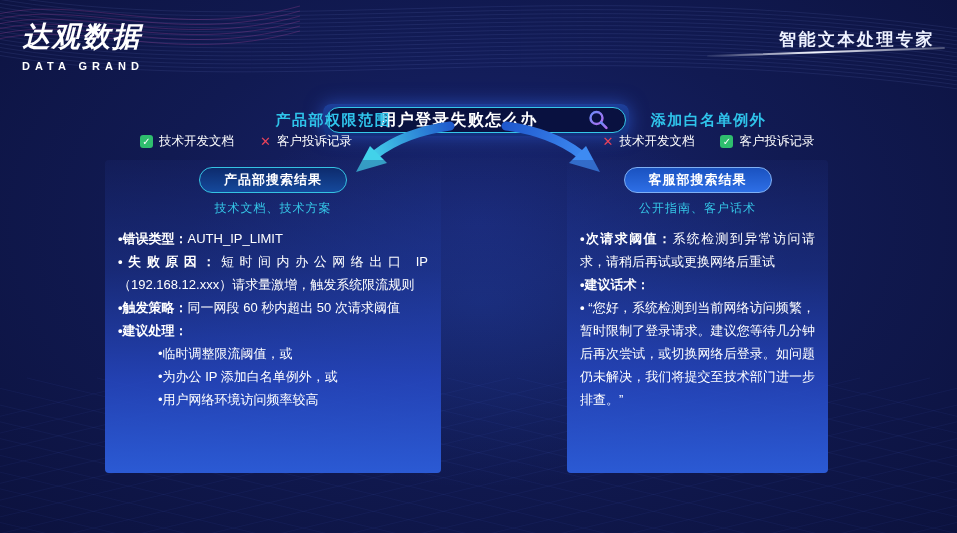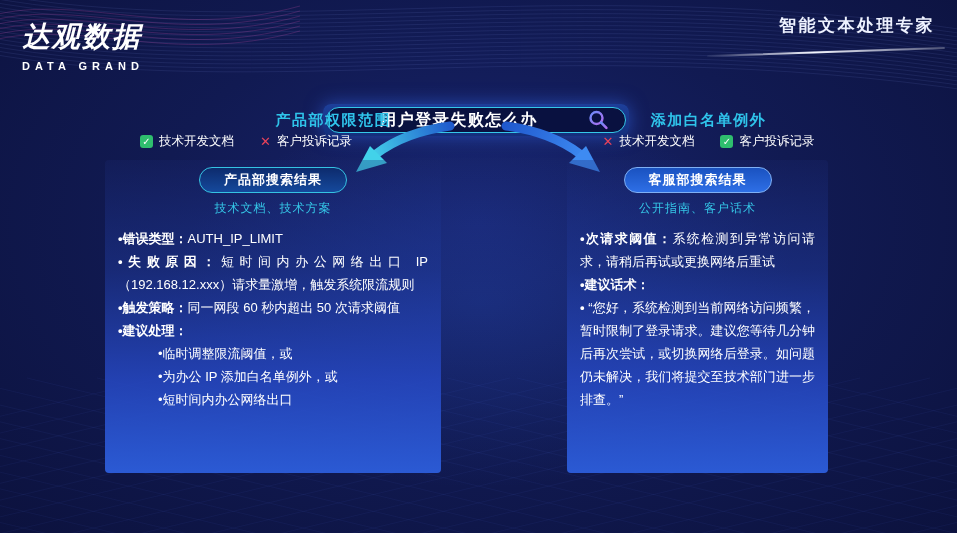--- a/index.html
+++ b/index.html
@@ -9,21 +9,21 @@
     background:radial-gradient(ellipse at 50% 42%, #18246e 0%, #111a52 48%, #0c123e 100%);
   }
   #bg-decor{position:absolute;inset:0;pointer-events:none;}
   .glow{position:absolute;left:160px;top:110px;width:640px;height:380px;pointer-events:none;
     background:radial-gradient(ellipse at center, rgba(45,95,220,0.22), rgba(45,95,220,0) 70%);}
 
   
   .logo{position:absolute;left:22px;top:18px;color:#fff;}
   .logo-cn{font-size:28px;font-weight:bold;letter-spacing:2px;font-style:italic;}
   .logo-en{font-size:11px;letter-spacing:5px;margin-top:4px;font-weight:bold;}
-  .tagline{position:absolute;right:22px;top:14px;color:#eef2ff;font-size:17px;font-weight:bold;letter-spacing:2.5px;}
+  .tagline{position:absolute;right:22px;top:28px;color:#eef2ff;font-size:17px;font-weight:bold;letter-spacing:2.5px;}
   .tagline-line{position:absolute;right:12px;top:51px;width:238px;height:2px;transform:rotate(-2deg);
     background:linear-gradient(90deg,rgba(255,255,255,0.05),#f4f6ff 45%,rgba(255,255,255,0.25));border-radius:2px;}
 
   
   .search-wrap{position:absolute;left:323px;top:104px;width:306px;height:32px;border-radius:8px;
     background:linear-gradient(180deg,#1d3f9a,#142f7c);box-shadow:0 0 18px rgba(55,115,255,0.5);}
   .search-pill{position:absolute;inset:3px;border:1.5px solid var(--cyan,#35c8e8);border-radius:14px;
     background:#091140;display:flex;align-items:center;justify-content:center;}
   .search-text{color:#fff;font-size:16px;font-weight:bold;letter-spacing:1.5px;margin-right:34px;}
   .search-icon{position:absolute;right:16px;top:50%;transform:translateY(-50%);}
@@ -189,21 +189,21 @@
         <span>客户投诉记录</span>
       </span>
     </div>
   <div class="panel left">
     <div class="badge badge-left">产品部搜索结果</div>
     <div class="tags">技术文档、技术方案</div>
     <div class="panel-body">
         <div class="bullet-item"><span class="b-head">•错误类型：</span><span>AUTH_IP_LIMIT</span></div>
         <div class="bullet-item"><span class="b-head">•失败原因：</span><span>短时间内办公网络出口 IP（192.168.12.xxx）请求量激增，触发系统限流规则</span></div>
         <div class="bullet-item"><span class="b-head">•触发策略：</span><span>同一网段 60 秒内超出 50 次请求阈值</span></div>
-        <div class="bullet-item"><span class="b-head">•建议处理：</span><span></span><div class="sub-item">•临时调整限流阈值，或</div><div class="sub-item">•为办公 IP 添加白名单例外，或</div><div class="sub-item">•短时间内办公网络出口</div></div>
+        <div class="bullet-item"><span class="b-head">•建议处理：</span><span></span><div class="sub-item">•临时调整限流阈值，或</div><div class="sub-item">•为办公 IP 添加白名单例外，或</div><div class="sub-item">•用户网络环境访问频率较高</div></div>
       </div>
   </div>
 
   <div class="col-head right">添加白名单例外</div>
   <div class="perm-row right">
       <span class="perm">
         <span class="perm-ic no">✕</span>
         <span>技术开发文档</span>
       </span>
       <span class="perm">

